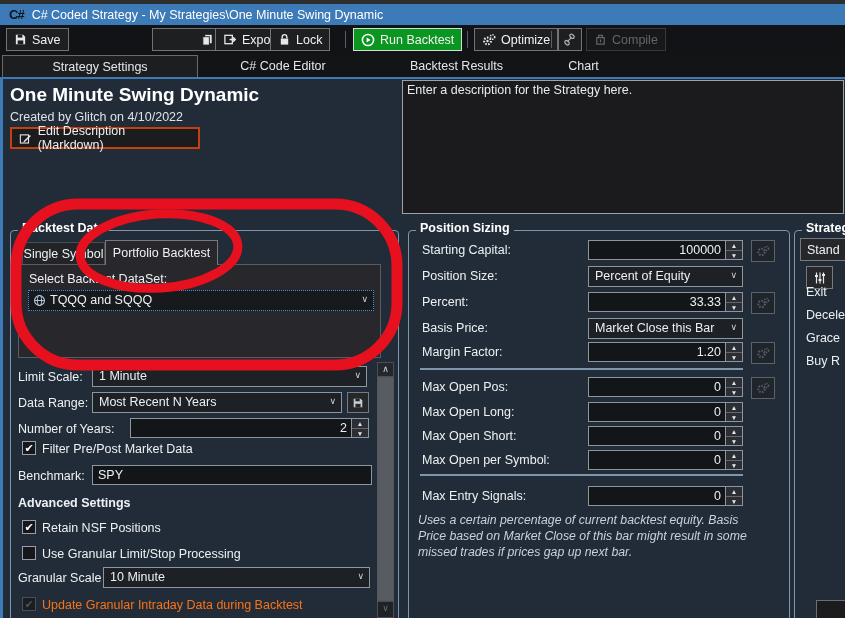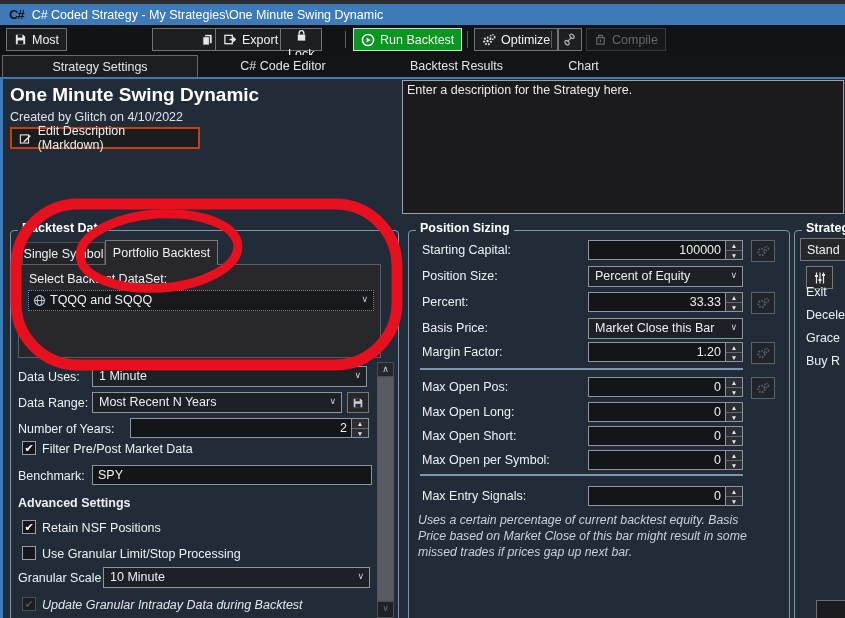--- a/index.html
+++ b/index.html
@@ -36,21 +36,21 @@
   .group{border:1px solid #7e96ac;border-radius:4px;box-sizing:border-box;}
   .glabel{font-weight:bold;background:#222c38;padding:0 4px;font-size:12.5px;color:#fff;white-space:nowrap;}
   
   .innertab{position:absolute;height:23px;display:flex;align-items:center;justify-content:center;
             font-size:12.5px;color:#eef1f4;box-sizing:border-box;}
   .innertab.active{background:#28282c;border:1px solid #77797c;border-bottom:none;height:25px;z-index:3;}
   .panel{background:#28282c;border:1px solid #5c5c60;box-sizing:border-box;}
   
   .lbl{position:absolute;font-size:12.5px;color:#eef1f4;white-space:nowrap;}
   .lbl.bold{font-weight:bold;}
-  .lbl.dis{color:#e5e5e5;font-style:italic;}
+  .lbl.dis{color:#f97316;}
   .field{position:absolute;background:#131619;border:1px solid #8d959d;height:20px;box-sizing:border-box;}
   .field .val{position:absolute;left:5px;top:2px;font-size:12.5px;white-space:nowrap;}
   .field.num .val{left:auto;right:21px;}
   .combo{position:absolute;background:#1d2025;border:1px solid #8d959d;height:21px;box-sizing:border-box;}
   .combo .cval{position:absolute;left:6px;top:2px;font-size:12.5px;white-space:nowrap;}
   .combo .chev{position:absolute;right:5px;top:3px;font-size:9px;color:#cfd3d8;}
   .spin{position:absolute;right:0;top:0;bottom:0;width:16px;display:flex;flex-direction:column;border-left:1px solid #8d959d;}
   .spin span{flex:1;background:#2b2f35;font-size:6.5px;text-align:center;color:#e6e6e6;line-height:9px;overflow:hidden;}
   .spin span:first-child{border-bottom:1px solid #666;}
   .cb{position:absolute;width:14px;height:14px;background:#15171a;border:1px solid #9aa0a8;
@@ -77,37 +77,37 @@
   <span class="titletext">C# Coded Strategy - My Strategies\One Minute Swing Dynamic</span>
 </div>
 
 <div class="abs toolbar">
   <div class="tbtn" style="left:6px;">
     <svg width="13" height="13" viewBox="0 0 14 14">
         <path d="M2 2h8l2 2v8H2z" fill="#e8e8e8"></path>
         <rect x="4" y="2" width="5" height="3" fill="#1e1f21"></rect>
         <rect x="4" y="8" width="6" height="4" fill="#1e1f21"></rect>
       </svg>
-    <span>Most</span>
+    <span>Save</span>
   </div>
   <div class="tbtn" style="left:152px;padding-left:48px;">
     <svg width="13" height="13" viewBox="0 0 14 14">
         <rect x="4.5" y="2" width="7" height="9" fill="#e8e8e8"></rect>
         <rect x="2" y="4" width="7" height="9" fill="#e8e8e8" stroke="#1e1f21" stroke-width="1"></rect>
       </svg>
     <span>Clone</span>
   </div>
   <div class="tbtn" style="left:215px;">
     <svg width="14" height="13" viewBox="0 0 15 14">
         <rect x="2" y="2.5" width="8" height="9" fill="none" stroke="#e8e8e8" stroke-width="1.4"></rect>
         <path d="M7 7h6M10.8 4.6 13.2 7l-2.4 2.4" fill="none" stroke="#e8e8e8" stroke-width="1.4"></path>
       </svg>
     <span>Export</span>
   </div>
-  <div class="tbtn" style="left:280px;flex-direction:column;">
+  <div class="tbtn" style="left:270px;">
     <svg width="13" height="13" viewBox="0 0 14 14">
         <rect x="3" y="6" width="8" height="6.5" fill="#e8e8e8"></rect>
         <path d="M4.5 6V4.3a2.5 2.5 0 0 1 5 0V6" fill="none" stroke="#e8e8e8" stroke-width="1.5"></path>
       </svg>
     <span>Lock</span>
   </div>
   <div class="tsep" style="left:345px;"></div>
   <div class="tbtn green" style="left:353px;">
     <svg width="14" height="14" viewBox="0 0 14 14">
         <circle cx="7" cy="7" r="5.6" fill="none" stroke="#fff" stroke-width="1.5"></circle>
@@ -185,21 +185,21 @@
     <svg width="13" height="13" viewBox="0 0 14 14" style="position:absolute;left:4px;top:3px;">
         <circle cx="7" cy="7" r="5.3" fill="none" stroke="#bcd2e8" stroke-width="1.1"></circle>
         <ellipse cx="7" cy="7" rx="2.3" ry="5.3" fill="none" stroke="#bcd2e8" stroke-width="1"></ellipse>
         <path d="M1.7 7h10.6" stroke="#bcd2e8" stroke-width="1"></path>
       </svg>
     <span class="cval" style="left:21px;">TQQQ and SQQQ</span>
     <span class="chev">∨</span>
   </div>
 </div>
 
-<div class="lbl abs" style="left:18px;top:370px;">Data Uses:</div>
+<div class="lbl abs" style="left:18px;top:370px;">Limit Scale:</div>
 <div class="combo" style="left:92px;top:366px;width:275px;">
   <span class="cval">1 Minute</span>
   <span class="chev">∨</span>
 </div>
 <div class="lbl abs" style="left:18px;top:396px;">Data Range:</div>
 <div class="combo" style="left:92px;top:392px;width:250px;">
   <span class="cval">Most Recent N Years</span>
   <span class="chev">∨</span>
 </div>
 <div class="smallbtn" style="left:347px;top:392px;width:22px;height:21px;">

